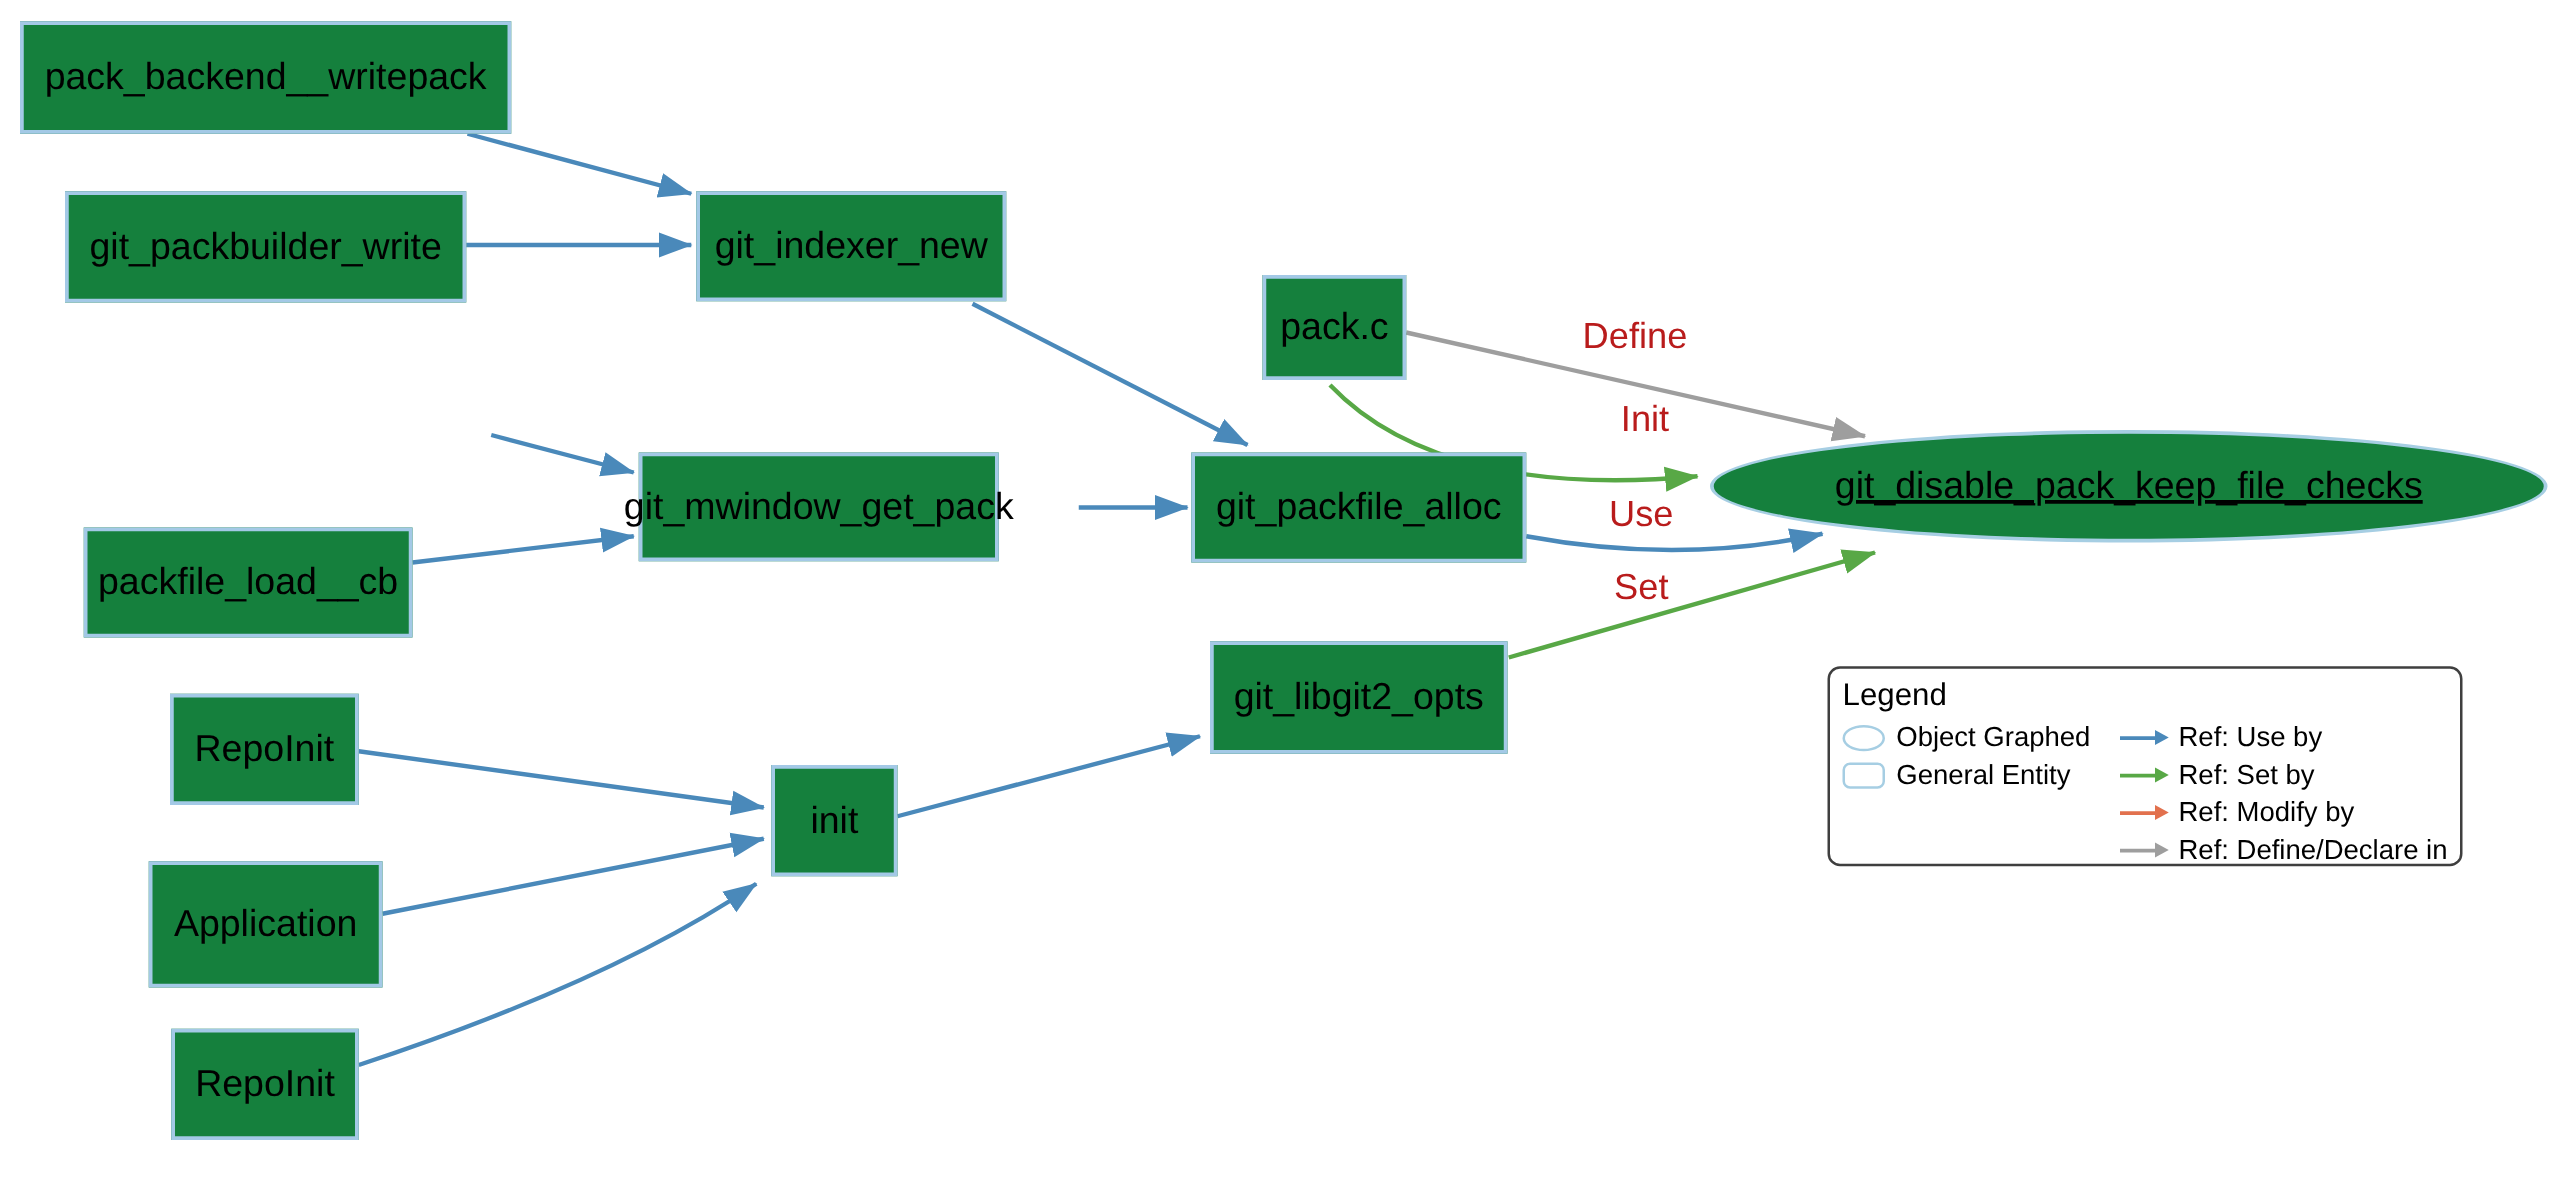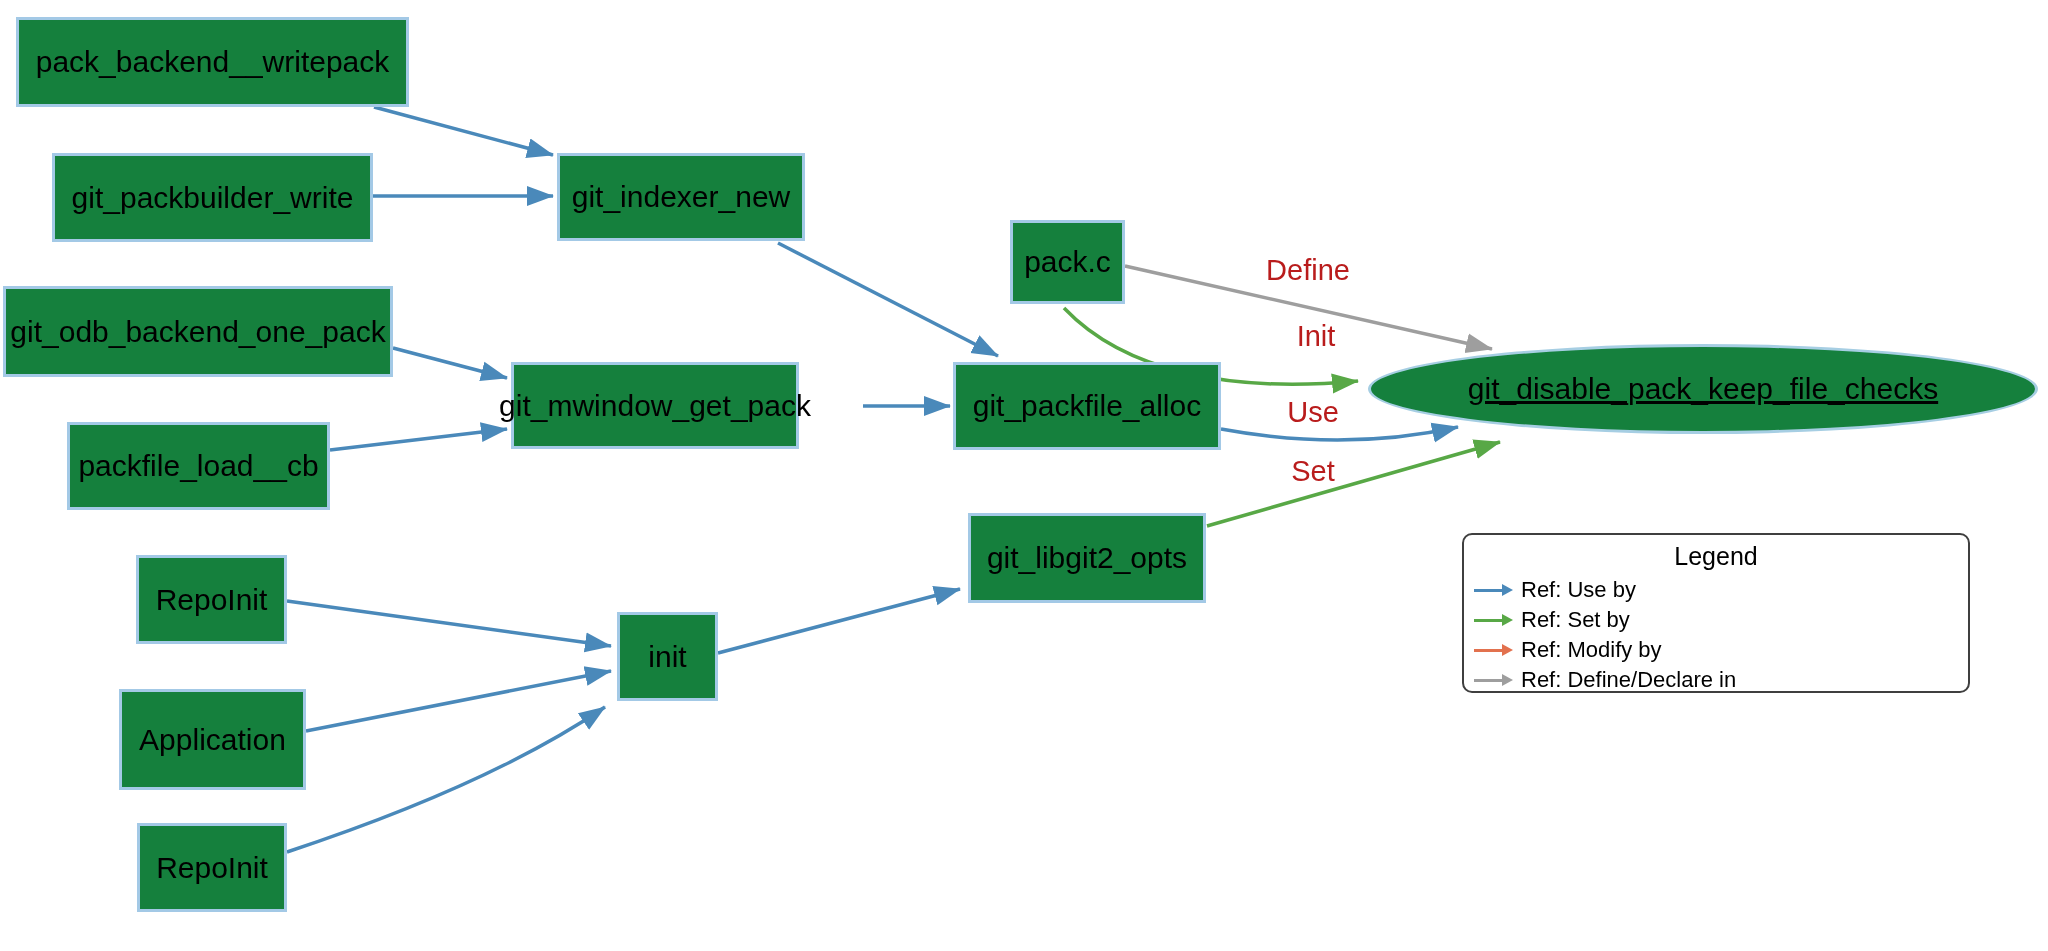--- a/index.html
+++ b/index.html
@@ -7,21 +7,21 @@
           font-family:"Liberation Sans","DejaVu Sans",sans-serif;color:#000;}
   .edges{position:absolute;left:0;top:0;}
   .edge{fill:none;stroke-width:3.5px;}
   .node{position:absolute;display:flex;align-items:center;justify-content:center;
         border:3px solid #a3c9e6;background:#15803d;font-size:30px;color:#000;
         box-sizing:border-box;text-align:center;white-space:nowrap;}
   .node.ellipse{border-radius:50%;border-color:#a6cee3;text-decoration:underline;}
   .edge-label{position:absolute;transform:translate(-50%,-50%);font-size:29px;color:#b91c1c;white-space:nowrap;}
   .legend{position:absolute;border:2px solid #3f3f3f;border-radius:10px;background:#fff;
           box-sizing:border-box;padding:8px 10px 4px 10px;}
-  .legend-title{text-align:center;font-size:25px;line-height:26px;}
+  .legend-title{font-size:25px;line-height:26px;}
   .legend-body{display:flex;margin-top:6px;}
   .legend-col{display:flex;flex-direction:column;}
   .legend-col.left{width:244px;}
   .legend-row{display:flex;align-items:center;height:30px;font-size:22px;white-space:nowrap;}
   .icon{display:inline-block;width:34px;height:21px;border:2px solid #a6cee3;
         box-sizing:border-box;margin-right:9px;background:#fff;flex:0 0 auto;}
   .icon.ell{border-radius:50%;}
   .icon.rect{border-radius:6px;}
   .legend-arrow{display:inline-flex;align-items:center;margin-right:8px;flex:0 0 auto;}
   .legend-arrow .line{display:inline-block;width:28px;height:3px;}
@@ -58,40 +58,49 @@
     <path class="edge" d="M1207,526 L1500,442" stroke="#58a846" marker-end="url(#ah-set)"></path>
     <path class="edge" d="M287,601 L611,646" stroke="#4a89ba" marker-end="url(#ah-use)"></path>
     <path class="edge" d="M306,731 L611,671" stroke="#4a89ba" marker-end="url(#ah-use)"></path>
     <path class="edge" d="M287,852 Q490,785 605,707" stroke="#4a89ba" marker-end="url(#ah-use)"></path>
     <path class="edge" d="M718,653 L960,589" stroke="#4a89ba" marker-end="url(#ah-use)"></path>
   </svg>
 
   <div class="node" style="left:16px;top:17px;width:393px;height:90px">pack_backend__writepack</div>
   <div class="node" style="left:52px;top:153px;width:321px;height:89px">git_packbuilder_write</div>
   <div class="node" style="left:557px;top:153px;width:248px;height:88px">git_indexer_new</div>
-  <div class="node" style="left:3px;top:286px;width:390px;height:91px">git_odb_backend_one_pack</div>
   <div class="node" style="left:67px;top:422px;width:263px;height:88px">packfile_load__cb</div>
   <div class="node" style="left:511px;top:362px;width:288px;height:87px">git_mwindow_get_pack</div>
   <div class="node" style="left:953px;top:362px;width:268px;height:88px">git_packfile_alloc</div>
   <div class="node" style="left:1010px;top:220px;width:115px;height:84px">pack.c</div>
   <div class="node" style="left:968px;top:513px;width:238px;height:90px">git_libgit2_opts</div>
   <div class="node" style="left:617px;top:612px;width:101px;height:89px">init</div>
   <div class="node" style="left:136px;top:555px;width:151px;height:89px">RepoInit</div>
   <div class="node" style="left:119px;top:689px;width:187px;height:101px">Application</div>
   <div class="node" style="left:137px;top:823px;width:150px;height:89px">RepoInit</div>
   <div class="node ellipse" style="left:1368px;top:344px;width:670px;height:90px">git_disable_pack_keep_file_checks</div>
 
   <div class="edge-label" style="left:1308px;top:270px">Define</div>
   <div class="edge-label" style="left:1316px;top:336px">Init</div>
   <div class="edge-label" style="left:1313px;top:412px">Use</div>
   <div class="edge-label" style="left:1313px;top:471px">Set</div>
 
   <div class="legend" style="left:1462px;top:533px;width:508px;height:160px">
     <div class="legend-title">Legend</div>
     <div class="legend-body">
+      <div class="legend-col left">
+        <div class="legend-row">
+          <span class="icon ell"></span>
+          <span>Object Graphed</span>
+        </div>
+        <div class="legend-row">
+          <span class="icon rect"></span>
+          <span>General Entity</span>
+        </div>
+      </div>
       <div class="legend-col right">
         <div class="legend-row">
           <span class="legend-arrow">
             <i class="line" style="background:#4a89ba"></i>
               <i class="head" style="border-left-color:#4a89ba"></i>
           </span>
           <span>Ref: Use by</span>
         </div>
         <div class="legend-row">
           <span class="legend-arrow">

